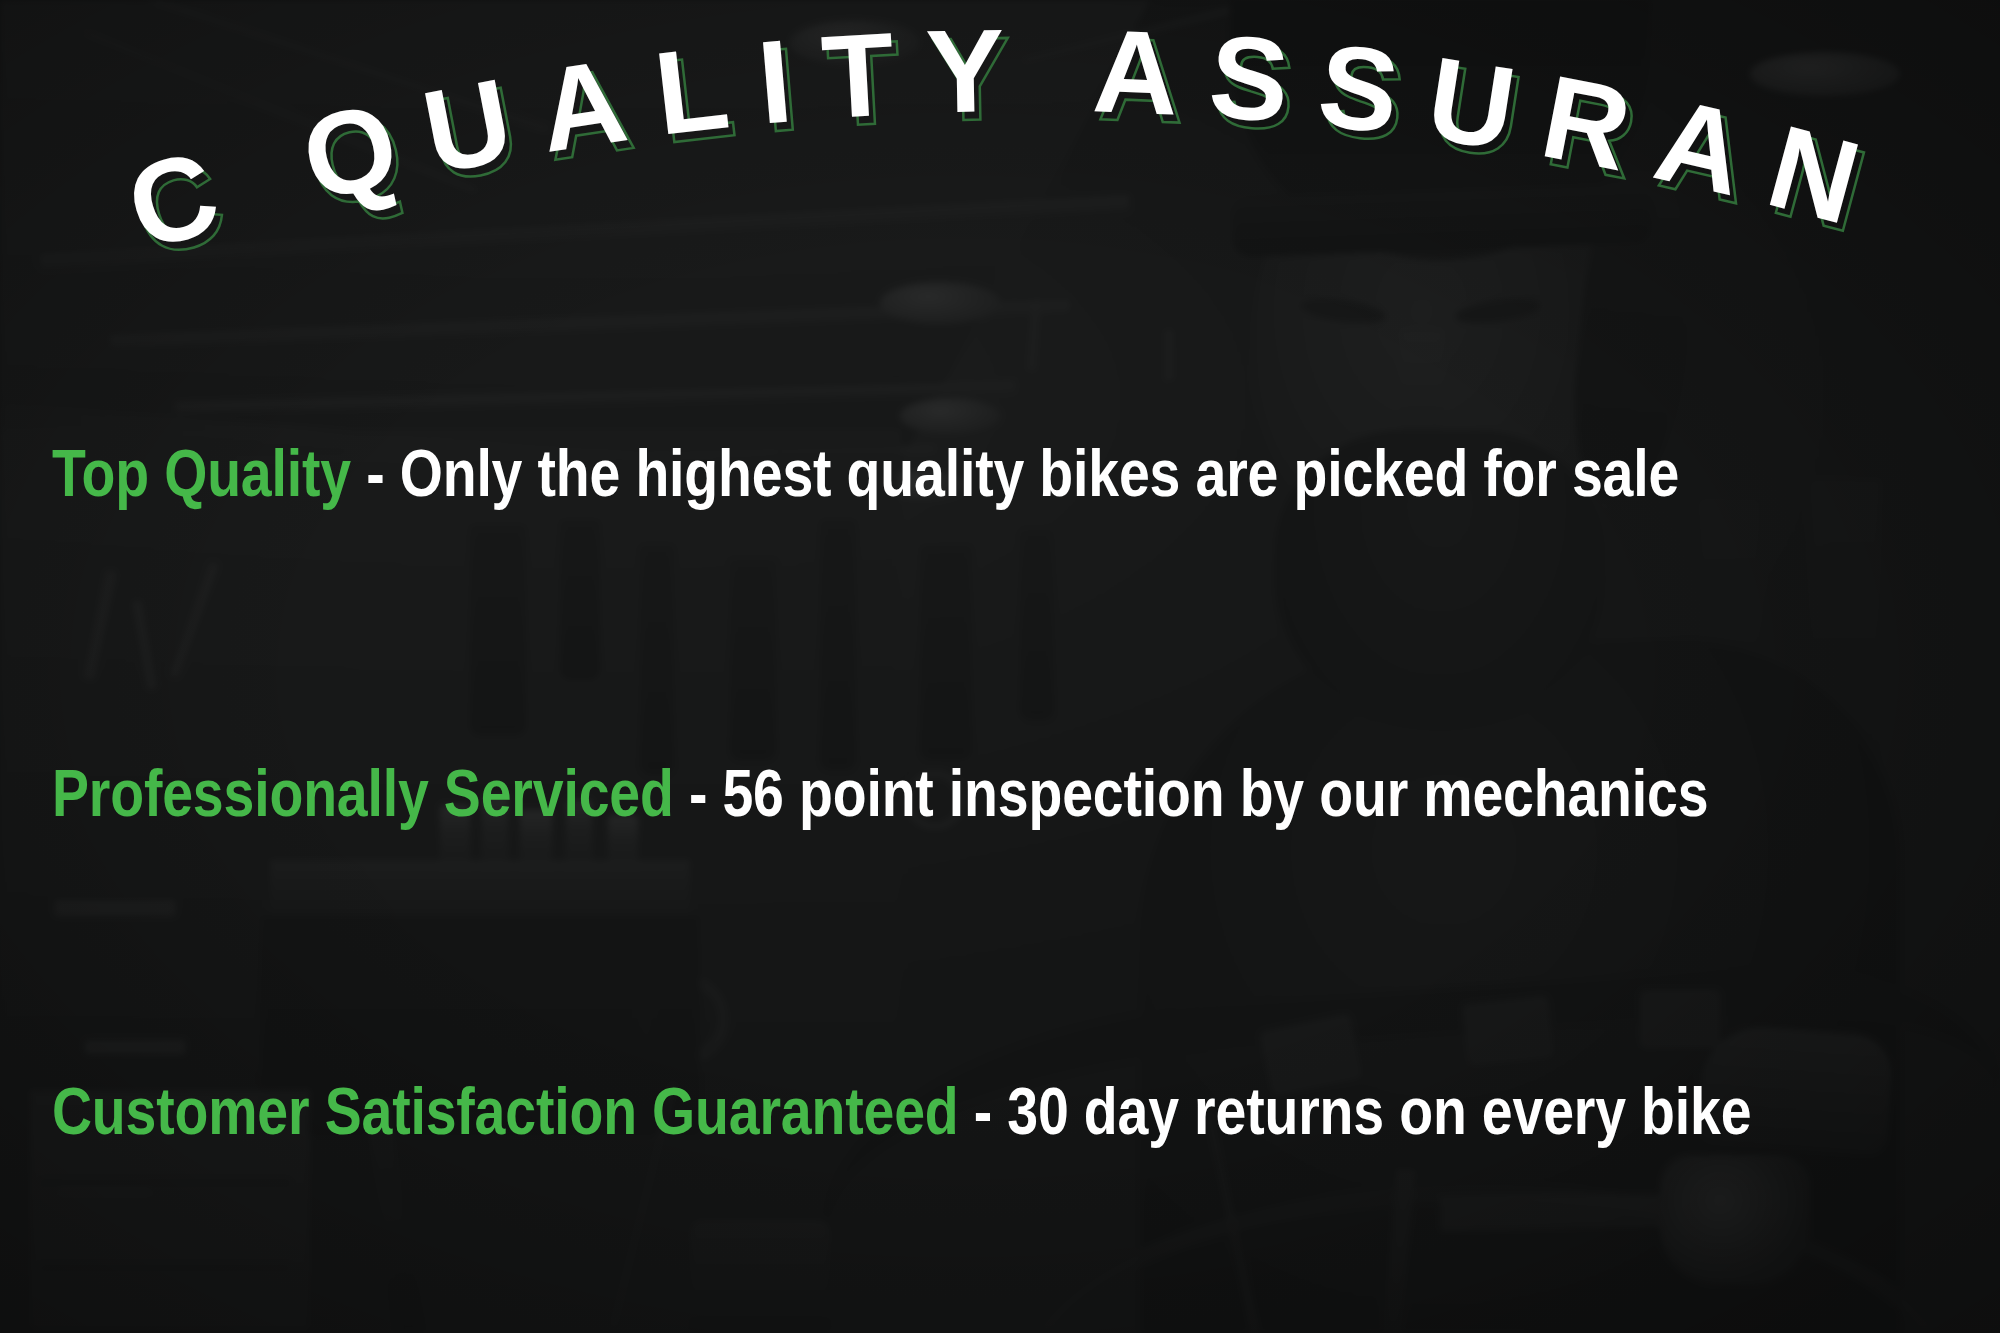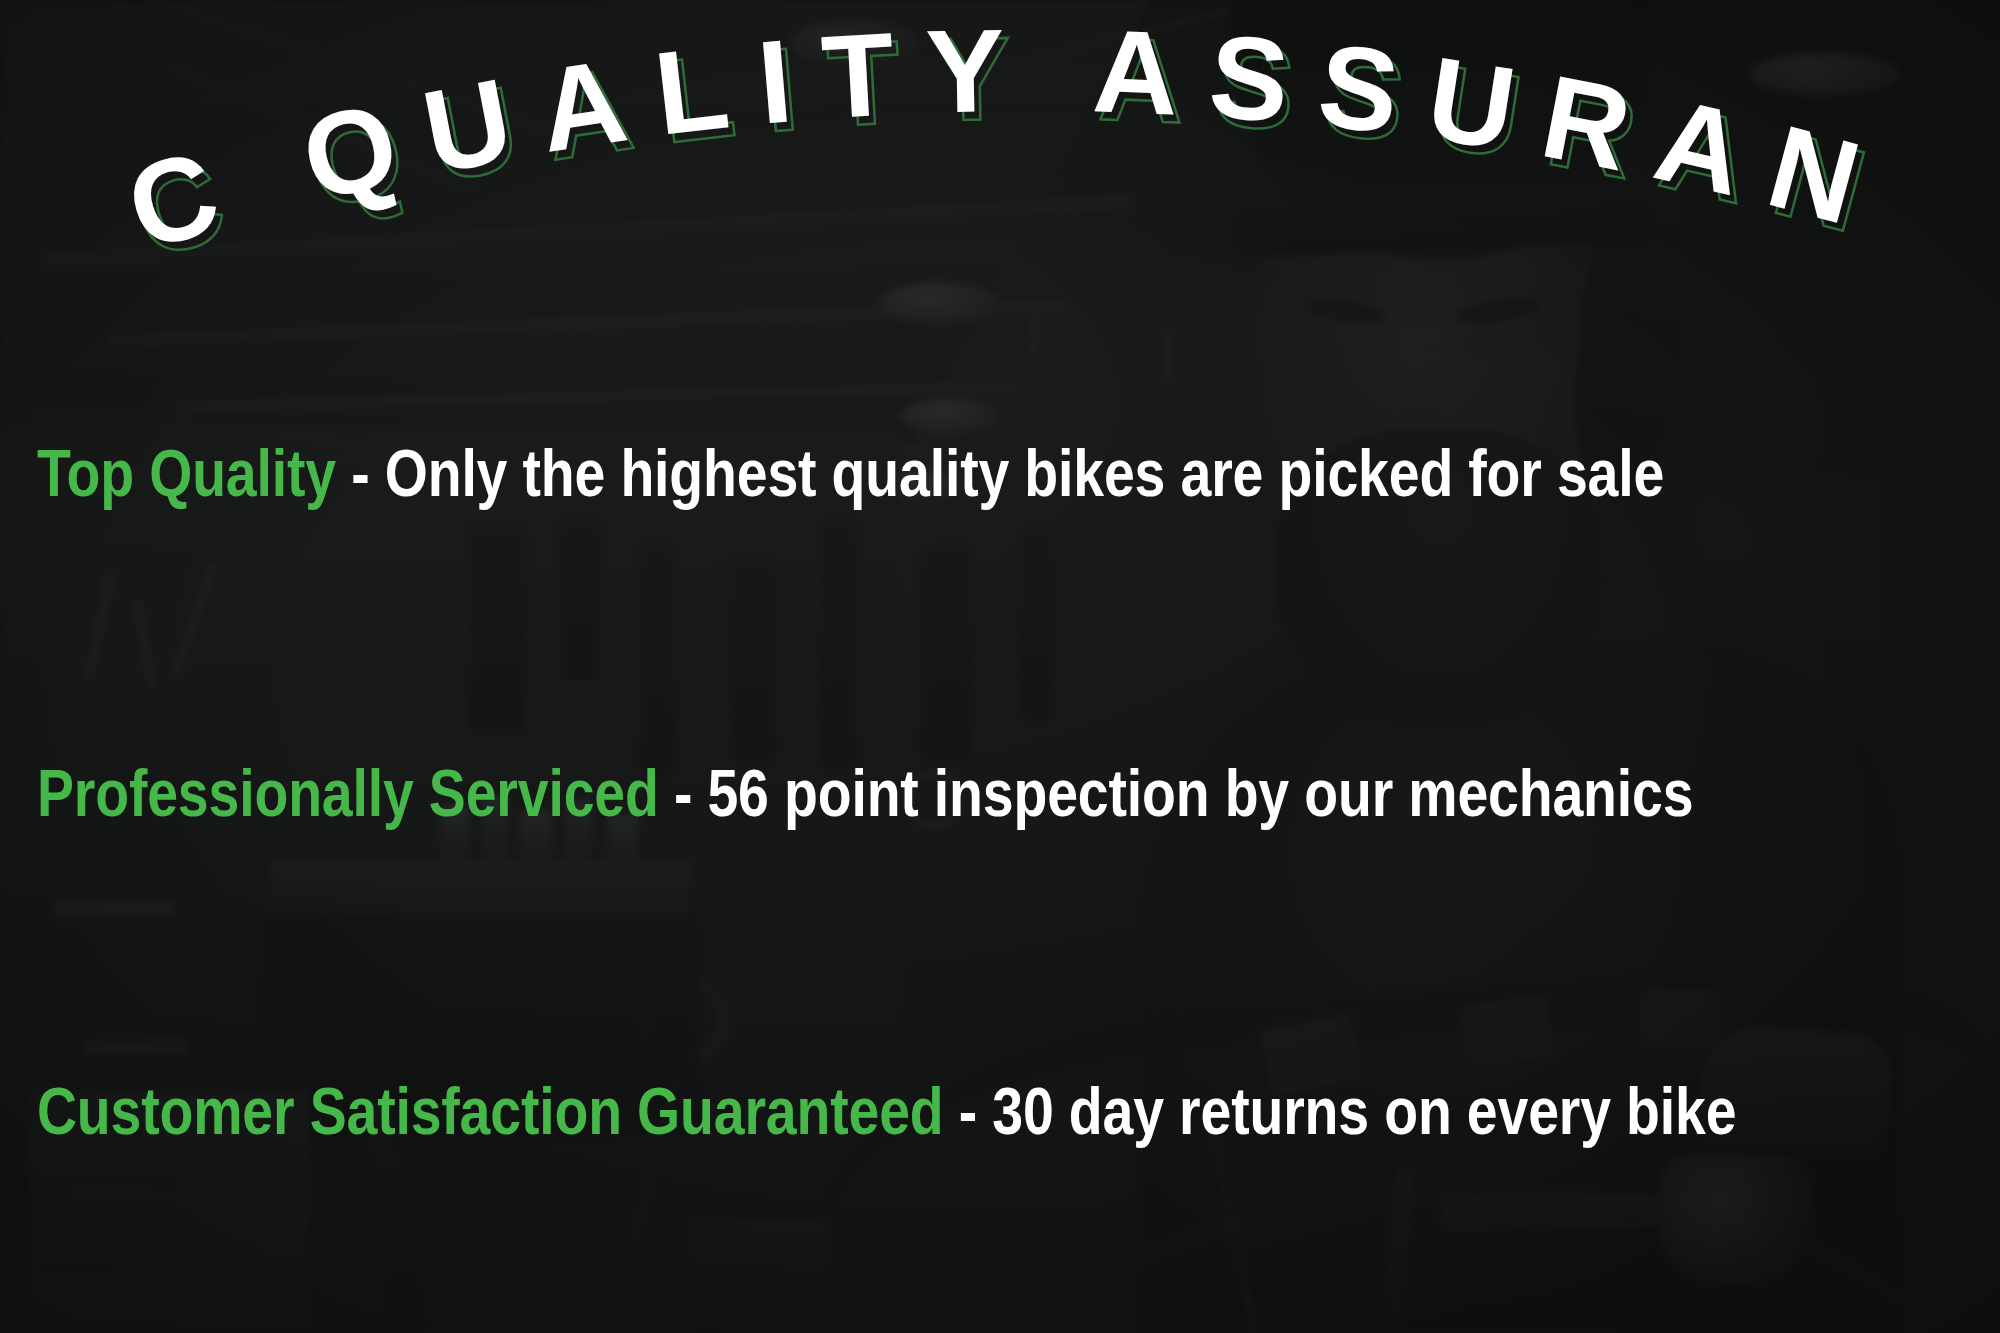--- a/index.html
+++ b/index.html
@@ -273,21 +273,21 @@
     font-size: 118px;
     letter-spacing: 30px;
     fill: none;
     stroke: #2f6b37;
     stroke-width: 2.5;
   }
 
   
   .lines {
     position: absolute;
-    left: 37px;
+    left: 52px;
     top: 300px;
     width: 1900px;
     height: 1000px;
   }
   .benefit {
     position: absolute;
     left: 0;
     white-space: nowrap;
     font-family: "Liberation Sans Narrow", "Liberation Sans", sans-serif;
     font-weight: 700;

